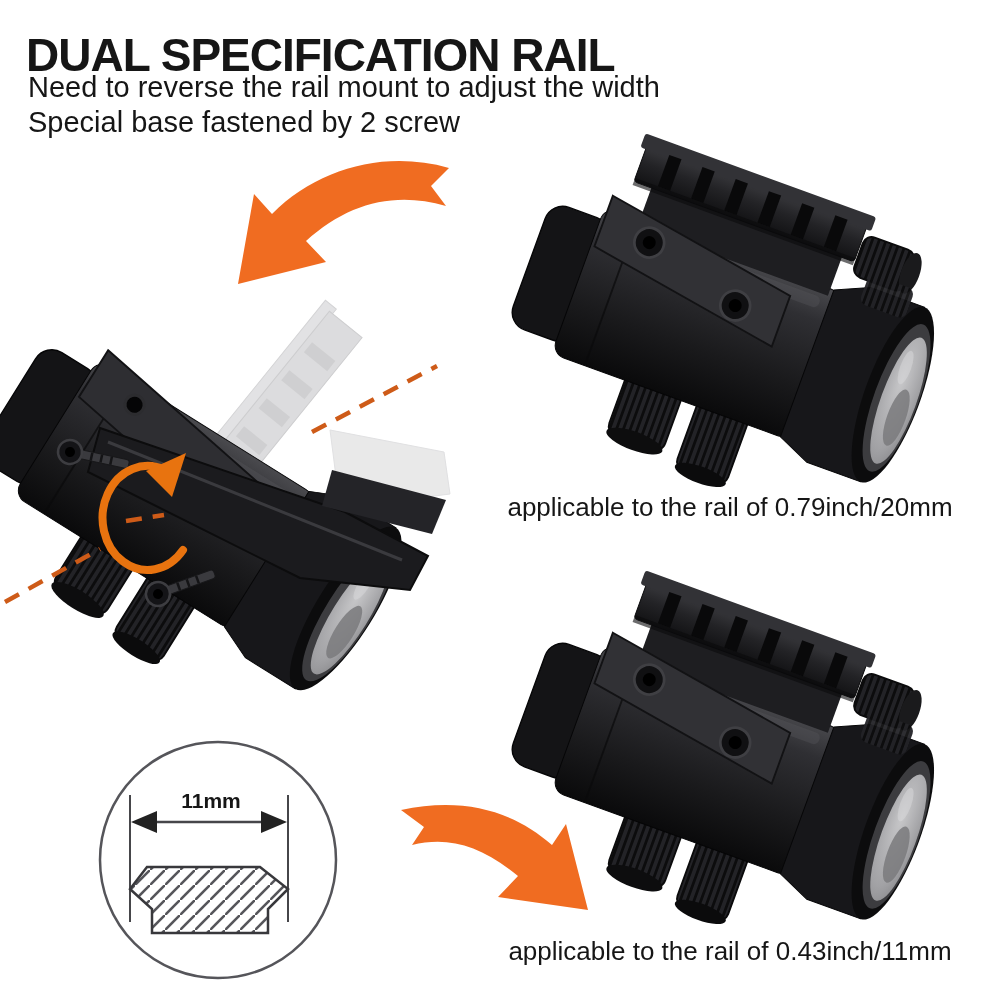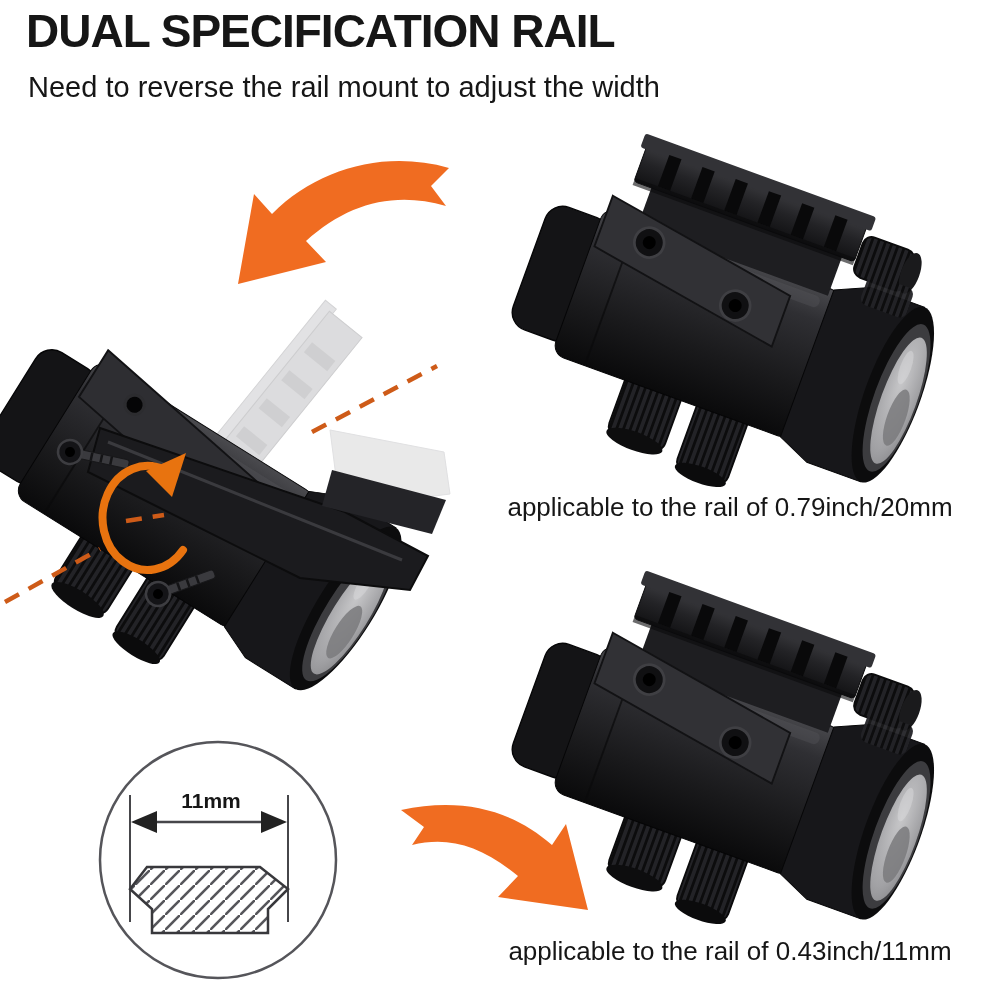--- a/index.html
+++ b/index.html
@@ -1,19 +1,19 @@
 <!DOCTYPE html>
 <html><head>
 <meta charset="utf-8">
 <style>
   html,body{margin:0;padding:0;background:#ffffff;}
   .canvas{position:relative;width:1000px;height:1000px;background:#ffffff;overflow:hidden;
           font-family:"Liberation Sans",sans-serif;color:#111;}
   .art{position:absolute;left:0;top:0;width:1000px;height:1000px;}
-  .title{position:absolute;left:26px;top:4px;font-size:46px;font-weight:bold;
+  .title{position:absolute;left:26px;top:28px;font-size:46px;font-weight:bold;
          letter-spacing:-1px;color:#161616;white-space:nowrap;}
   .subtitle{position:absolute;left:28px;top:70px;font-size:29px;line-height:1.2;color:#161616;}
   .caption{position:absolute;width:620px;text-align:center;font-size:26px;color:#161616;white-space:nowrap;}
   .caption.top{left:420px;top:492px;}
   .caption.bottom{left:420px;top:936px;}
 </style>
 </head>
 <body>
 
 <div class="canvas">
@@ -205,16 +205,17 @@
       </g>
       <text x="211" y="808" text-anchor="middle" font-size="21" font-weight="bold" fill="#161616" font-family="Liberation Sans, sans-serif">11mm</text>
 
       <polygon points="147,867 260,867 288,889 268,909 268,933 152,933 152,909 130,889" fill="url(#hatch)" stroke="#38383c" stroke-width="2.5"></polygon>
     </g>
   </svg>
 
   <div class="title">DUAL SPECIFICATION RAIL</div>
   <div class="subtitle">
     <div>Need to reverse the rail mount to adjust the width</div>
+    <div>Special base fastened by 2 screw</div>
   </div>
   <div class="caption top">applicable to the rail of 0.79inch/20mm</div>
   <div class="caption bottom">applicable to the rail of 0.43inch/11mm</div>
 </div>
 
 </body></html>

